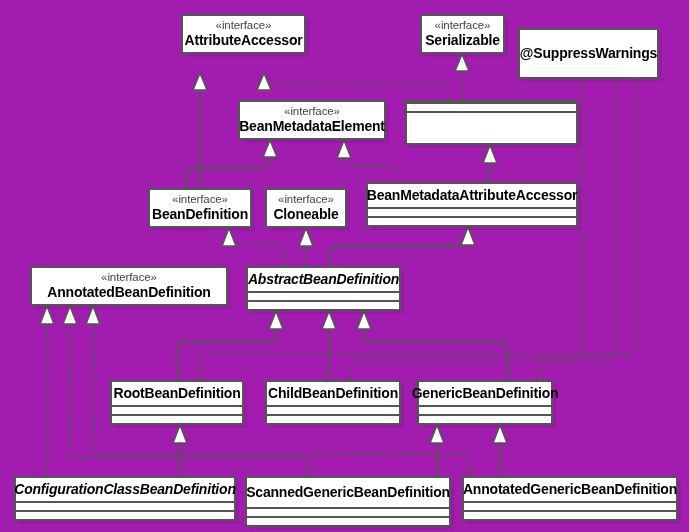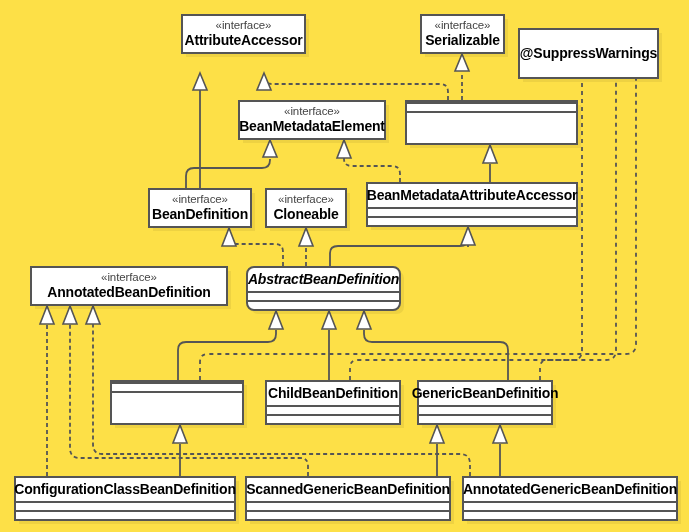--- a/index.html
+++ b/index.html
@@ -5,21 +5,21 @@
   * { box-sizing: border-box; }
   html, body {
     margin: 0; padding: 0;
     background: #ffffff;
     font-family: "Liberation Sans", sans-serif;
   }
   #diagram {
     position: relative;
     width: 689px;
     height: 532px;
-    background: #fde047;
+    background: #a21caf;
     overflow: hidden;
   }
   #edges {
     position: absolute;
     left: 0; top: 0;
     width: 689px; height: 532px;
     pointer-events: none;
   }
   .node {
     position: absolute;
@@ -226,58 +226,61 @@
     <div class="compartment"></div>
   </div>
 
   <div class="node" style="left:30px; top:266px; width:198px; height:40px;">
     <div class="title-cell">
       <div class="stereotype">«interface»</div>
       <div class="cname">AnnotatedBeanDefinition</div>
     </div>
   </div>
 
-  <div class="node" style="left:246px; top:266px; width:155px; height:45px;border-radius:8px;">
+  <div class="node" style="left:246px; top:266px; width:155px; height:45px;">
     <div class="title-cell">
       <div class="cname italic">AbstractBeanDefinition</div>
     </div>
     <div class="compartment"></div>
     <div class="compartment"></div>
   </div>
 
   <div class="node" style="left:110px; top:380px; width:134px; height:45px;">
+    <div class="title-cell">
+      <div class="cname">RootBeanDefinition</div>
+    </div>
     <div class="compartment"></div>
     <div class="compartment"></div>
   </div>
 
   <div class="node" style="left:265px; top:380px; width:136px; height:45px;">
     <div class="title-cell">
       <div class="cname">ChildBeanDefinition</div>
     </div>
     <div class="compartment"></div>
     <div class="compartment"></div>
   </div>
 
   <div class="node" style="left:417px; top:380px; width:136px; height:45px;">
     <div class="title-cell">
       <div class="cname">GenericBeanDefinition</div>
     </div>
     <div class="compartment"></div>
     <div class="compartment"></div>
   </div>
 
-  <div class="node" style="left:14px; top:476px; width:222px; height:45px;">
+  <div class="node" style="left:14px; top:476px; width:222px; height:45px;font-style:italic;">
     <div class="title-cell">
       <div class="cname">ConfigurationClassBeanDefinition</div>
     </div>
     <div class="compartment"></div>
     <div class="compartment"></div>
   </div>
 
-  <div class="node" style="left:245px; top:476px; width:206px; height:45px;text-align:right;">
+  <div class="node" style="left:245px; top:476px; width:206px; height:51px;text-align:right;">
     <div class="title-cell">
       <div class="cname">ScannedGenericBeanDefinition</div>
     </div>
     <div class="compartment"></div>
     <div class="compartment"></div>
   </div>
 
   <div class="node" style="left:462px; top:476px; width:216px; height:45px;">
     <div class="title-cell">
       <div class="cname">AnnotatedGenericBeanDefinition</div>

